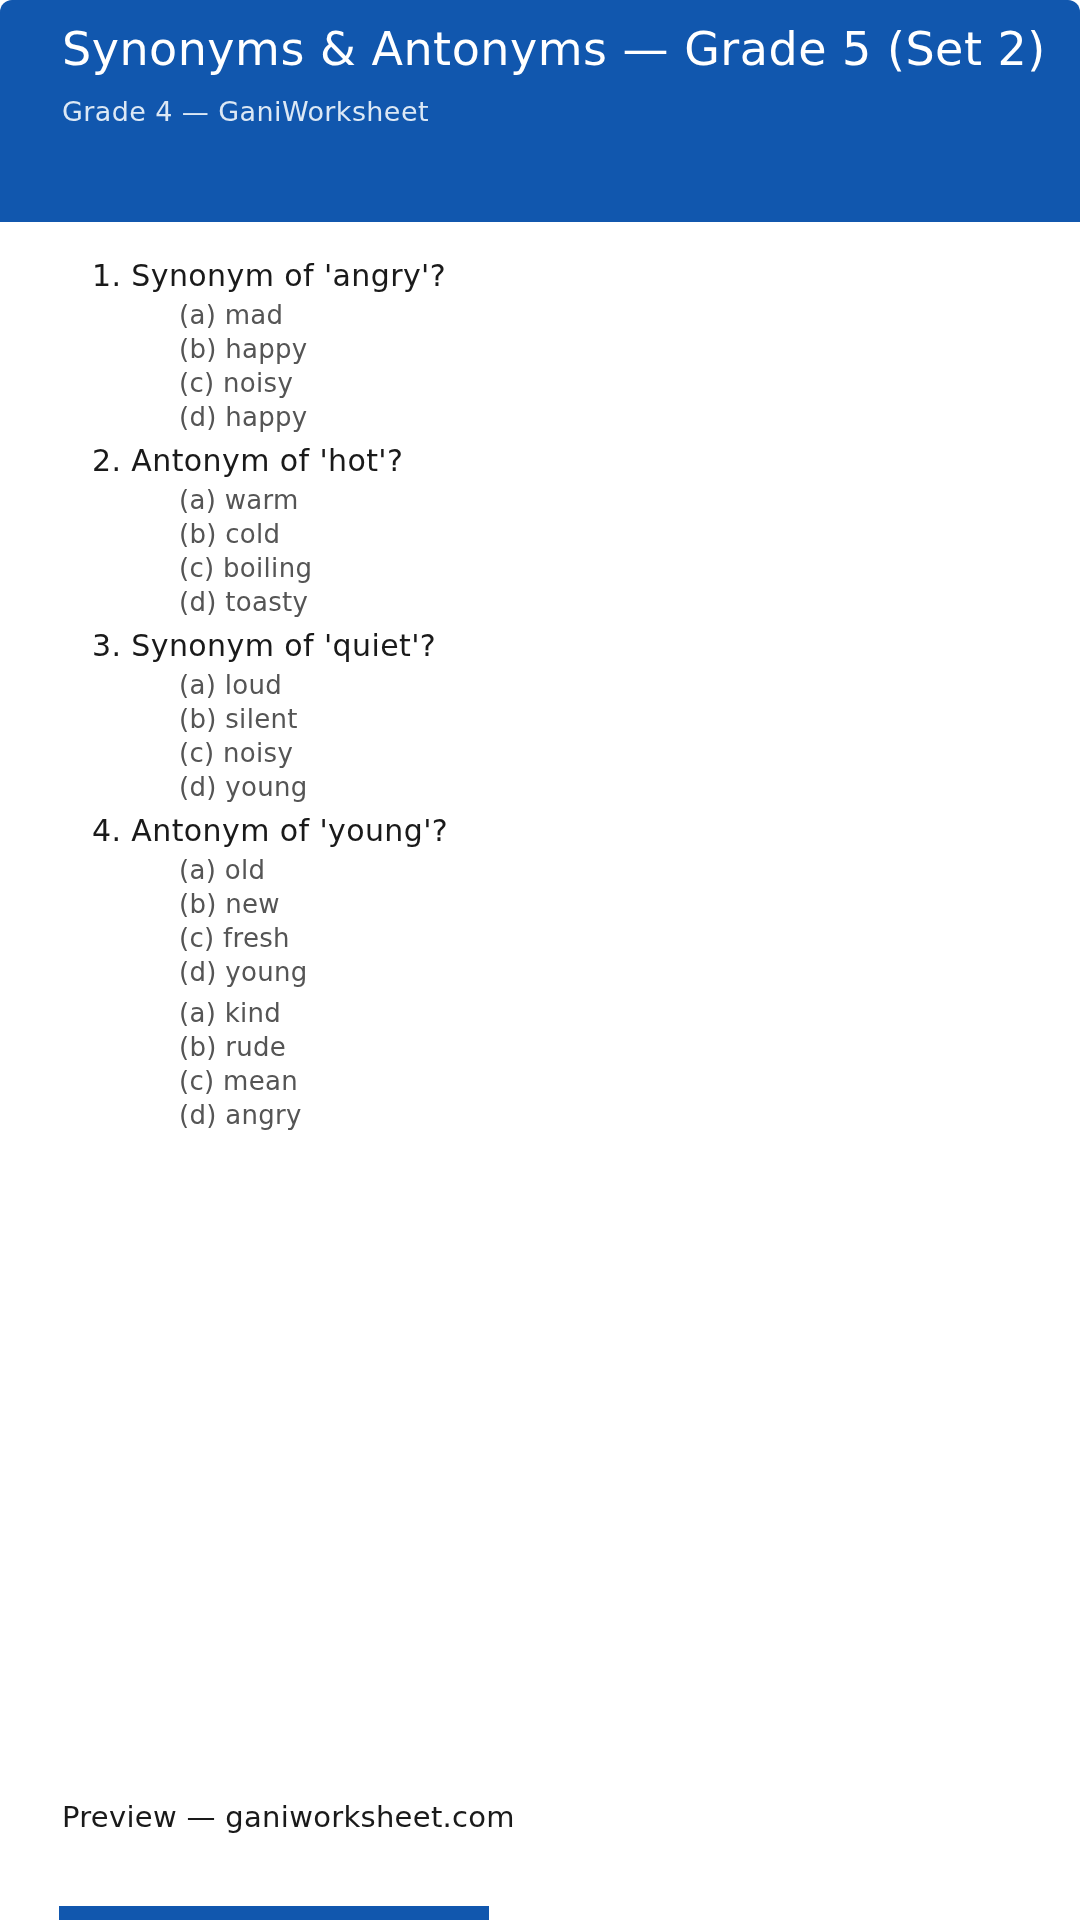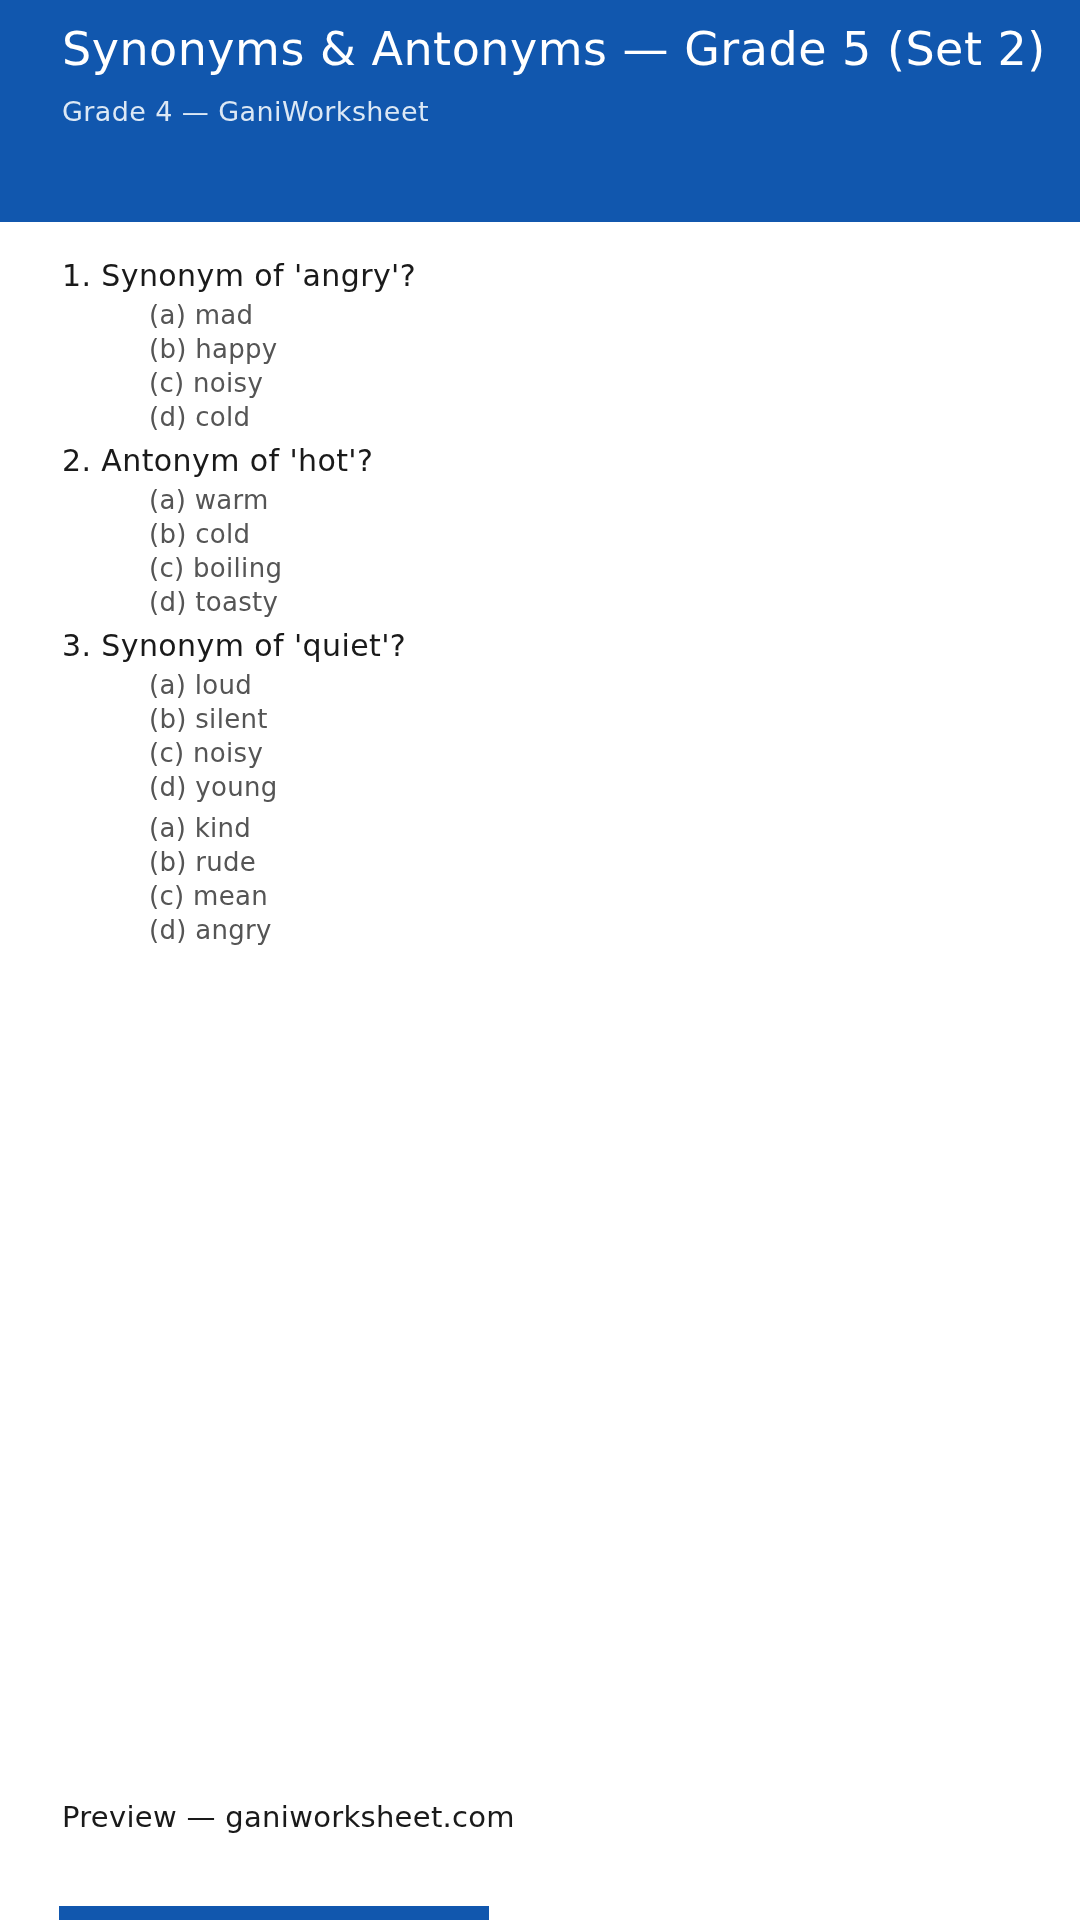--- a/index.html
+++ b/index.html
@@ -11,20 +11,21 @@
     --footer-text:#1A1A1A;
     --accent-bar:#1157AE;
   }
   html,body{margin:0;padding:0;background:#ffffff;}
   .page{
     position:relative;
     width:1080px;height:1920px;
     background:#ffffff;
     overflow:hidden;
     font-family:"DejaVu Sans","Liberation Sans",sans-serif;
+    border-radius:12px;
   }
   .hdr{
     position:absolute;top:0;left:0;
     width:1080px;height:222px;
     background:var(--header-bg);
     box-sizing:border-box;
     padding:22px 40px 0 62px;
   }
   .hdr h1{
     margin:0;
@@ -40,21 +41,21 @@
     font-size:27px;
     font-weight:400;
     letter-spacing:0.4px;
     color:var(--subtitle-text);
   }
   .content{
     position:absolute;
     top:222px;left:0;
     width:863px;
     box-sizing:border-box;
-    padding:34px 40px 0 62px;
+    padding:34px 40px 0 92px;
   }
   .q-block{margin-bottom:7px;}
   .q-label{
     font-size:30px;
     line-height:40px;
     color:var(--question-text);
     letter-spacing:0.4px;
   }
   .q-options{
     margin-top:2px;
@@ -91,21 +92,21 @@
     <div class="sub">Grade 4 — GaniWorksheet</div>
   </header>
 
   <main class="content" id="questions">
       <div class="q-block">
         <div class="q-label">1. Synonym of 'angry'?</div>
         <div class="q-options">
           <div class="q-option">(a) mad</div>
           <div class="q-option">(b) happy</div>
           <div class="q-option">(c) noisy</div>
-          <div class="q-option">(d) cold</div>
+          <div class="q-option">(d) happy</div>
         </div>
       </div>
       <div class="q-block">
         <div class="q-label">2. Antonym of 'hot'?</div>
         <div class="q-options">
           <div class="q-option">(a) warm</div>
           <div class="q-option">(b) cold</div>
           <div class="q-option">(c) boiling</div>
           <div class="q-option">(d) toasty</div>
         </div>
@@ -113,20 +114,29 @@
       <div class="q-block">
         <div class="q-label">3. Synonym of 'quiet'?</div>
         <div class="q-options">
           <div class="q-option">(a) loud</div>
           <div class="q-option">(b) silent</div>
           <div class="q-option">(c) noisy</div>
           <div class="q-option">(d) young</div>
         </div>
       </div>
       <div class="q-block">
+        <div class="q-label">4. Antonym of 'young'?</div>
+        <div class="q-options">
+          <div class="q-option">(a) old</div>
+          <div class="q-option">(b) new</div>
+          <div class="q-option">(c) fresh</div>
+          <div class="q-option">(d) young</div>
+        </div>
+      </div>
+      <div class="q-block">
         <div class="q-options">
           <div class="q-option">(a) kind</div>
           <div class="q-option">(b) rude</div>
           <div class="q-option">(c) mean</div>
           <div class="q-option">(d) angry</div>
         </div>
       </div>
     </main>
 
   <div class="footer-line">Preview — ganiworksheet.com</div>

